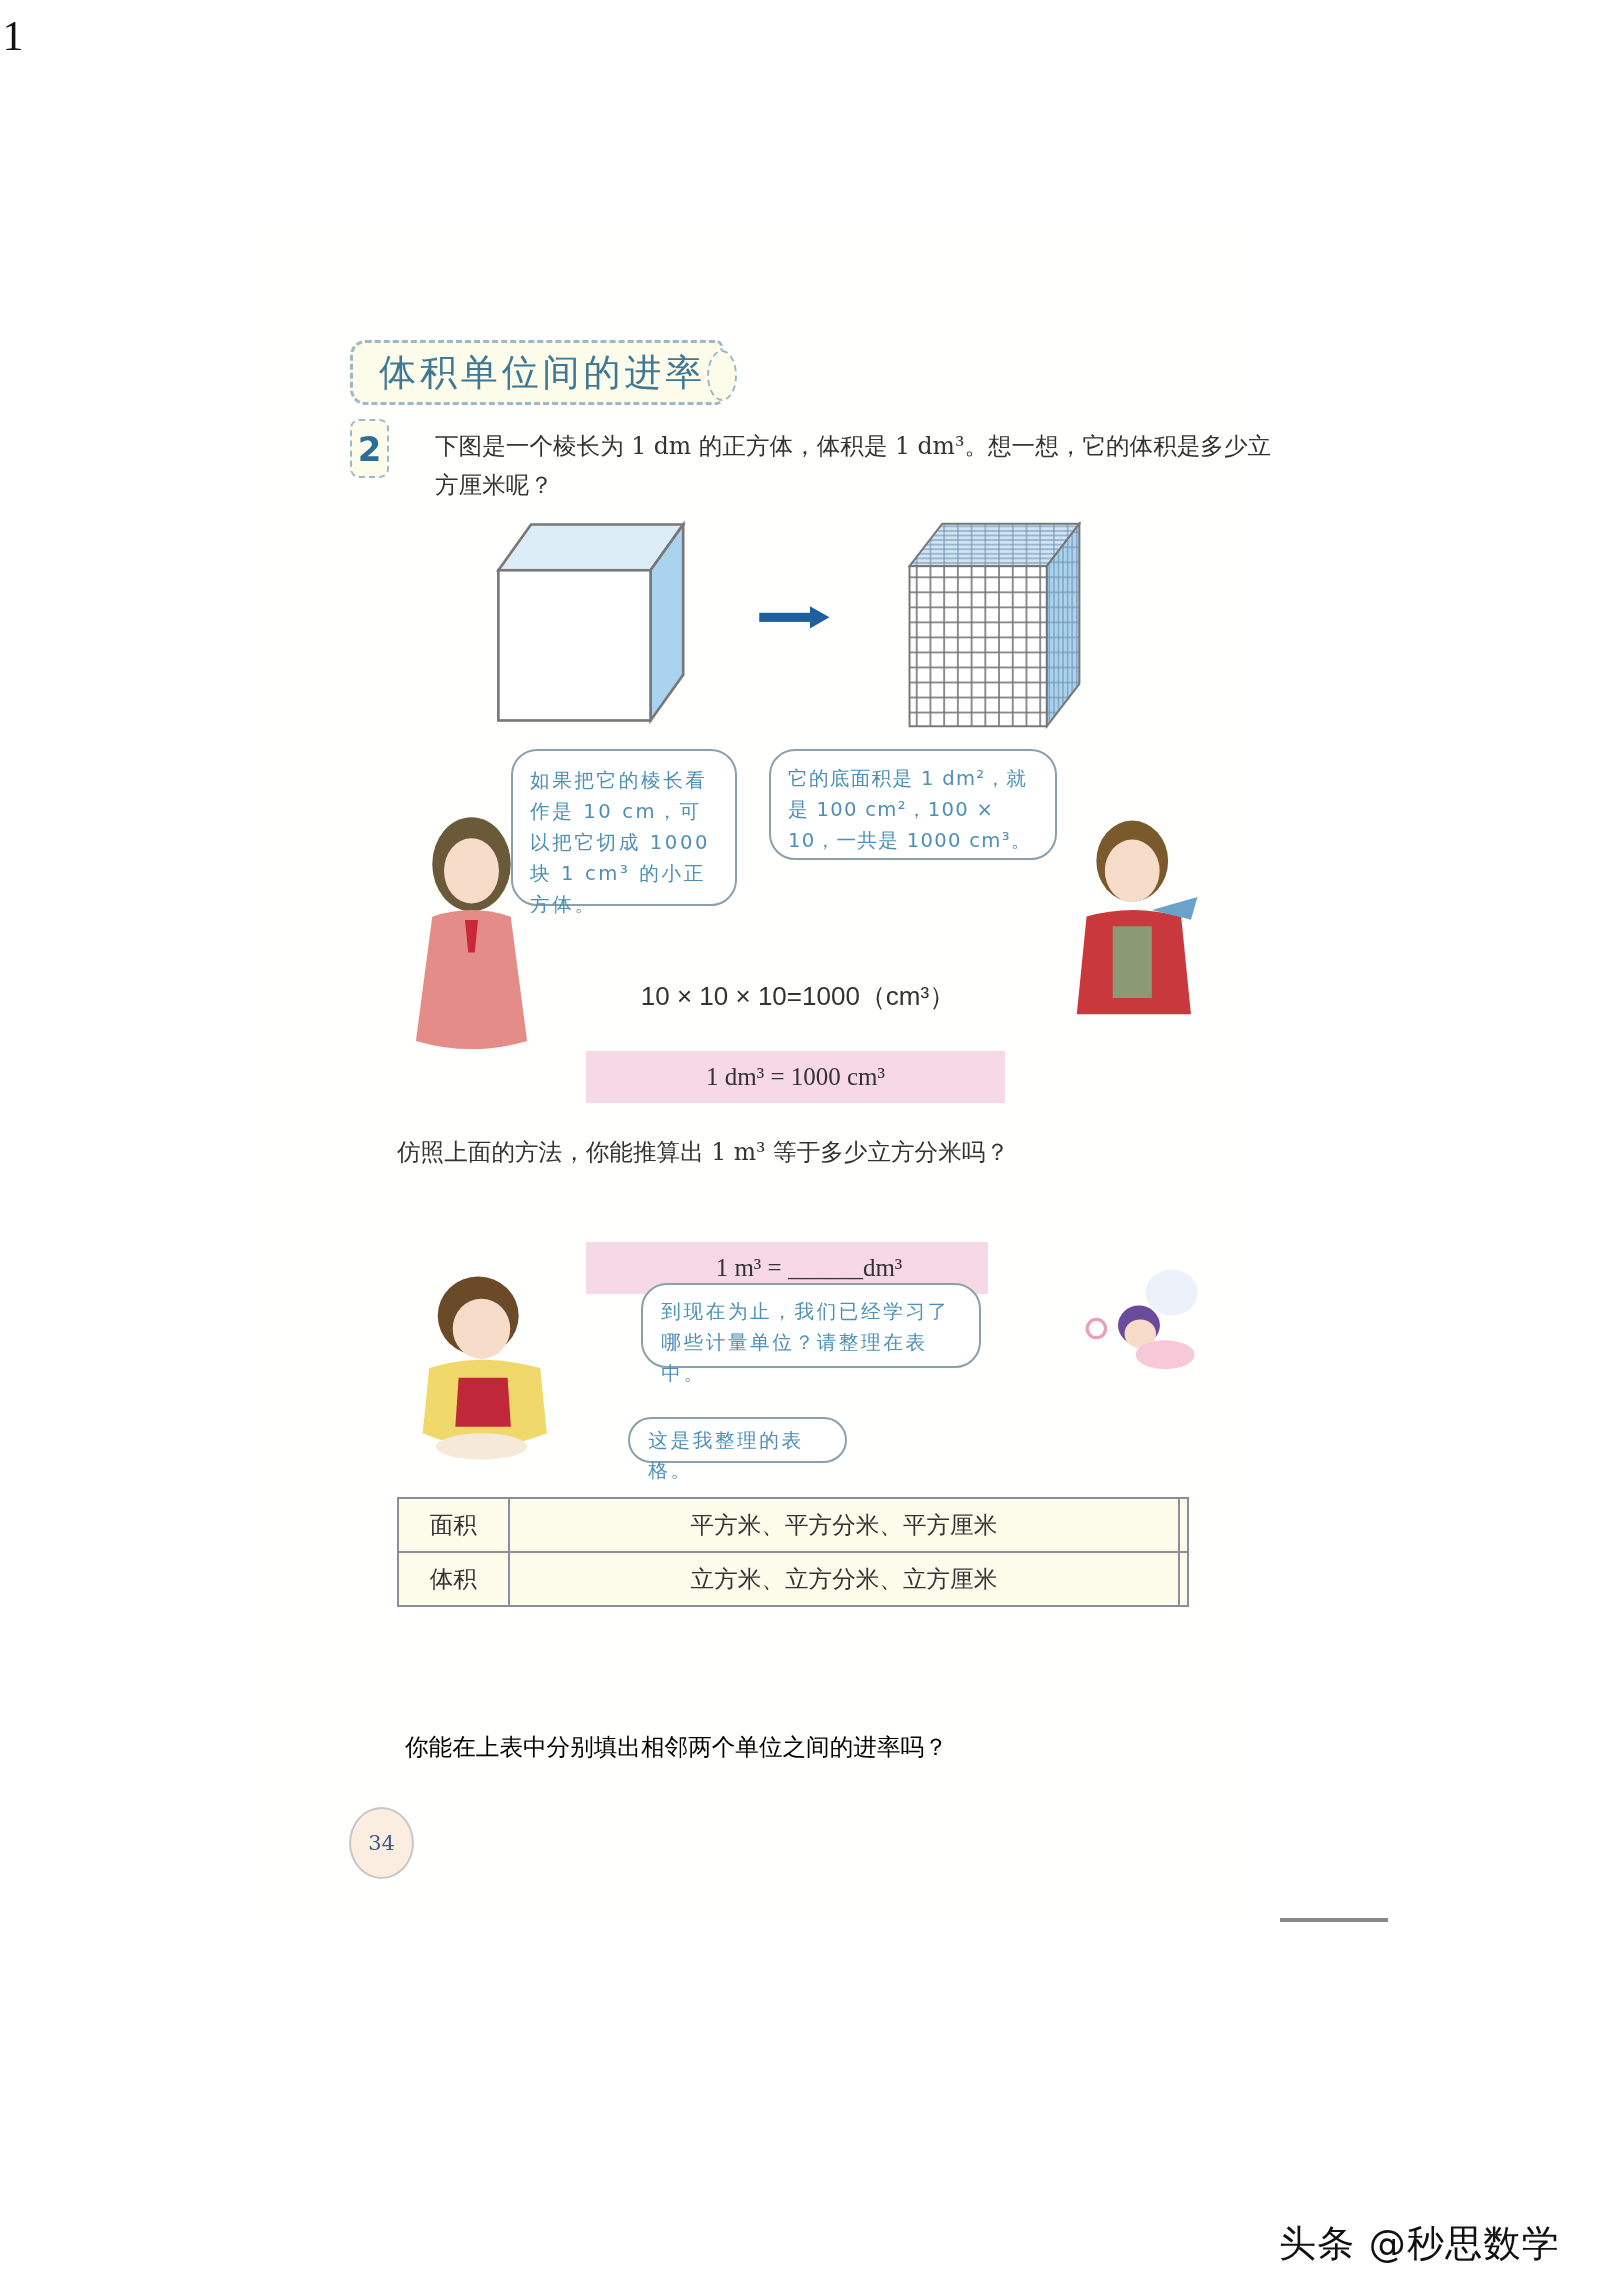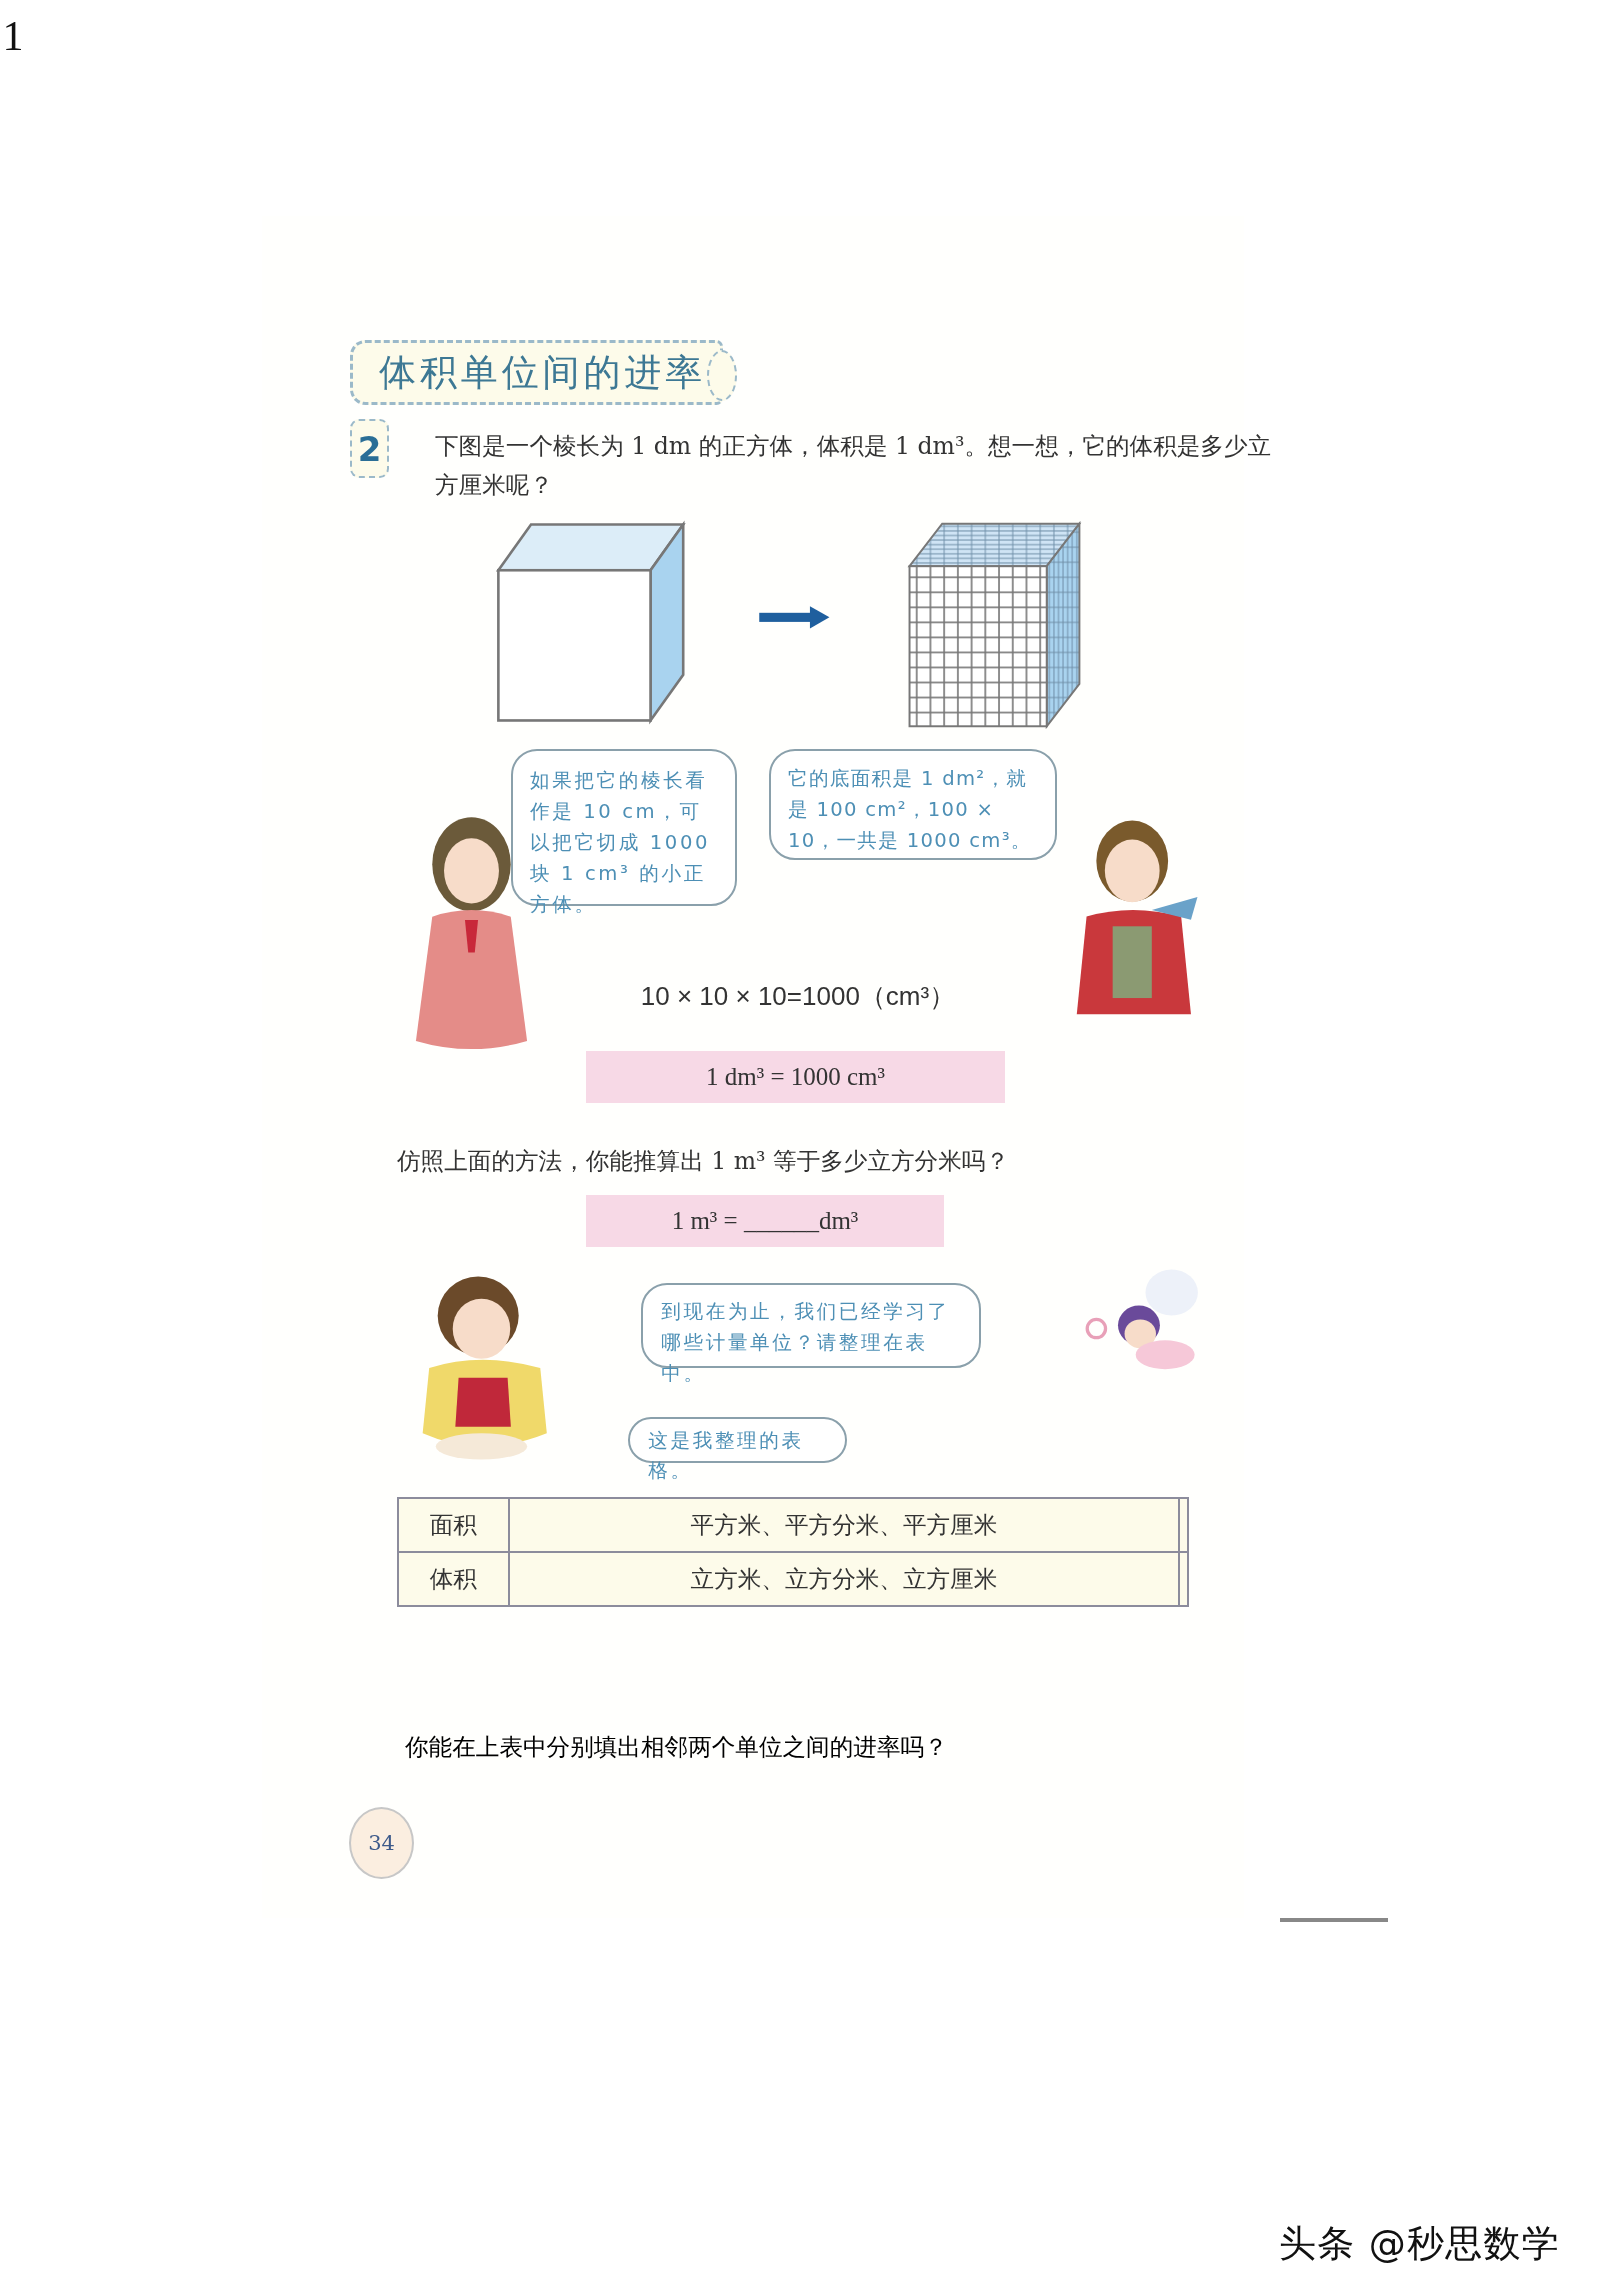--- a/index.html
+++ b/index.html
@@ -33,22 +33,22 @@
     color:#4d8fb5; font-family:"DejaVu Sans", sans-serif; }
   .bubble1 { left:511px; top:749px; width:226px; height:157px; padding:14.4px 17px; font-size:19.6px; line-height:31px; letter-spacing:2.6px; }
   .bubble2 { left:769px; top:749px; width:288px; height:111px; padding:11.8px 17px; font-size:19.6px; line-height:31px; letter-spacing:1.3px; }
   .bubble3 { left:641px; top:1283px; width:340px; height:85px; padding:10.5px 18.3px; font-size:19.6px; line-height:31px; letter-spacing:2.6px; }
   .bubble4 { left:628px; top:1417px; width:219px; height:46px; padding:6.5px 18.3px; font-size:19.6px; line-height:30px; letter-spacing:2.6px; }
 
   .equation { left:628px; top:979px; width:340px; text-align:center; font-size:26px; color:#333; font-family:"Liberation Sans", sans-serif; }
   .pink-box { background:#f7d9e6; display:flex; align-items:center; justify-content:center;
     font-size:25px; color:#333; font-family:Liberation Serif, serif; }
   .pink1 { left:586px; top:1051px; width:419px; height:52px; }
-  .pink2 { left:586px; top:1195px; width:358px; height:52px; }
-  .q2 { left:397px; top:1136px; font-size:23.6px; color:#333;margin-top:9px; }
+  .pink2 { left:586px; top:1242px; width:358px; height:52px;padding-left:44px; }
+  .q2 { left:397px; top:1136px; font-size:23.6px; color:#333; }
 
   .unit-table { left:397px; top:1497px; width:792px; border-collapse:collapse; background:#fdfbea; font-size:23.6px; color:#333; }
   .unit-table td, .unit-table th { border:2.6px solid #8c8c9c; text-align:center; font-weight:normal; height:50px; }
   .unit-table th { height:50px; }
   .q3 { left:405px; top:1731px; font-size:23.6px; color:#000000;text-align:right; }
 
   .page-badge { left:349px; top:1807px; width:65px; height:72px; border-radius:50%;
     border:2.6px solid #c7c7c7; background:#fbeee0; display:flex; align-items:center; justify-content:center;
     font-size:21px; color:#3d5a8a; box-sizing:border-box; }
   .rule { left:1280px; top:1918px; width:108px; height:3.9px; background:#888; }

